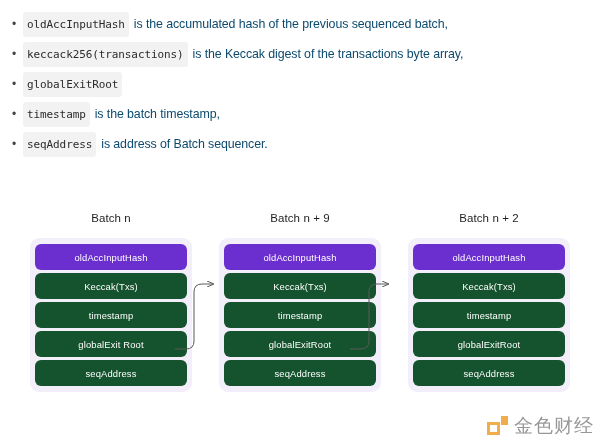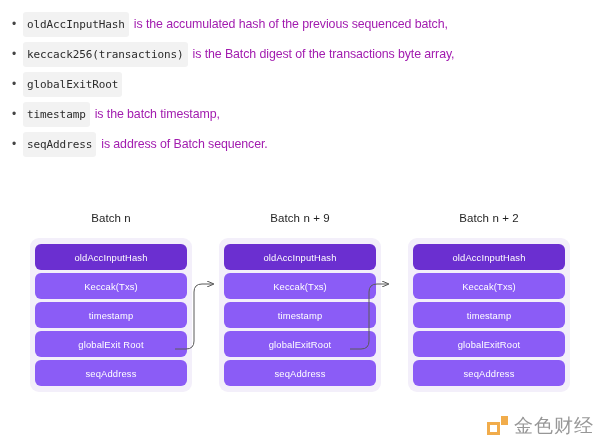--- a/index.html
+++ b/index.html
@@ -45,21 +45,21 @@
     font-size: 11px;
     background: #f2f2f2;
     border-radius: 3px;
     padding: 1.5px 4px;
     color: #2b2b2b;
     letter-spacing: -0.1px;
   }
   .bullet-text {
     padding-left: 5px;
     font-size: 12.4px;
-    color: #a21caf;
+    color: #0c4a6e;
     letter-spacing: -0.1px;
   }
 
   
   .diagram {
     position: absolute;
     left: 0;
     top: 212px;
     width: 600px;
     height: 249px;
@@ -99,21 +99,21 @@
   }
   .batch-row {
     height: 26px;
     border-radius: 6px;
     display: flex;
     align-items: center;
     justify-content: center;
     color: #ffffff;
     font-size: 9.4px;
     letter-spacing: 0.15px;
-    background: #8b5cf6;
+    background: #14532d;
     white-space: nowrap;
   }
   .batch-row.head {
     background: #6b2fd0;
   }
 
   
   .connectors {
     position: absolute;
     left: 0;
@@ -163,21 +163,21 @@
 
 <ul class="bullet-list">
   <li class="bullet-item">
     <span class="bullet-dot">•</span>
     <span class="code-chip">oldAccInputHash</span>
     <span class="bullet-text">is the accumulated hash of the previous sequenced batch,</span>
   </li>
   <li class="bullet-item">
     <span class="bullet-dot">•</span>
     <span class="code-chip">keccack256(transactions)</span>
-    <span class="bullet-text">is the Batch digest of the transactions byte array,</span>
+    <span class="bullet-text">is the Keccak digest of the transactions byte array,</span>
   </li>
   <li class="bullet-item">
     <span class="bullet-dot">•</span>
     <span class="code-chip">globalExitRoot</span>
   </li>
   <li class="bullet-item">
     <span class="bullet-dot">•</span>
     <span class="code-chip">timestamp</span>
     <span class="bullet-text">is the batch timestamp,</span>
   </li>

